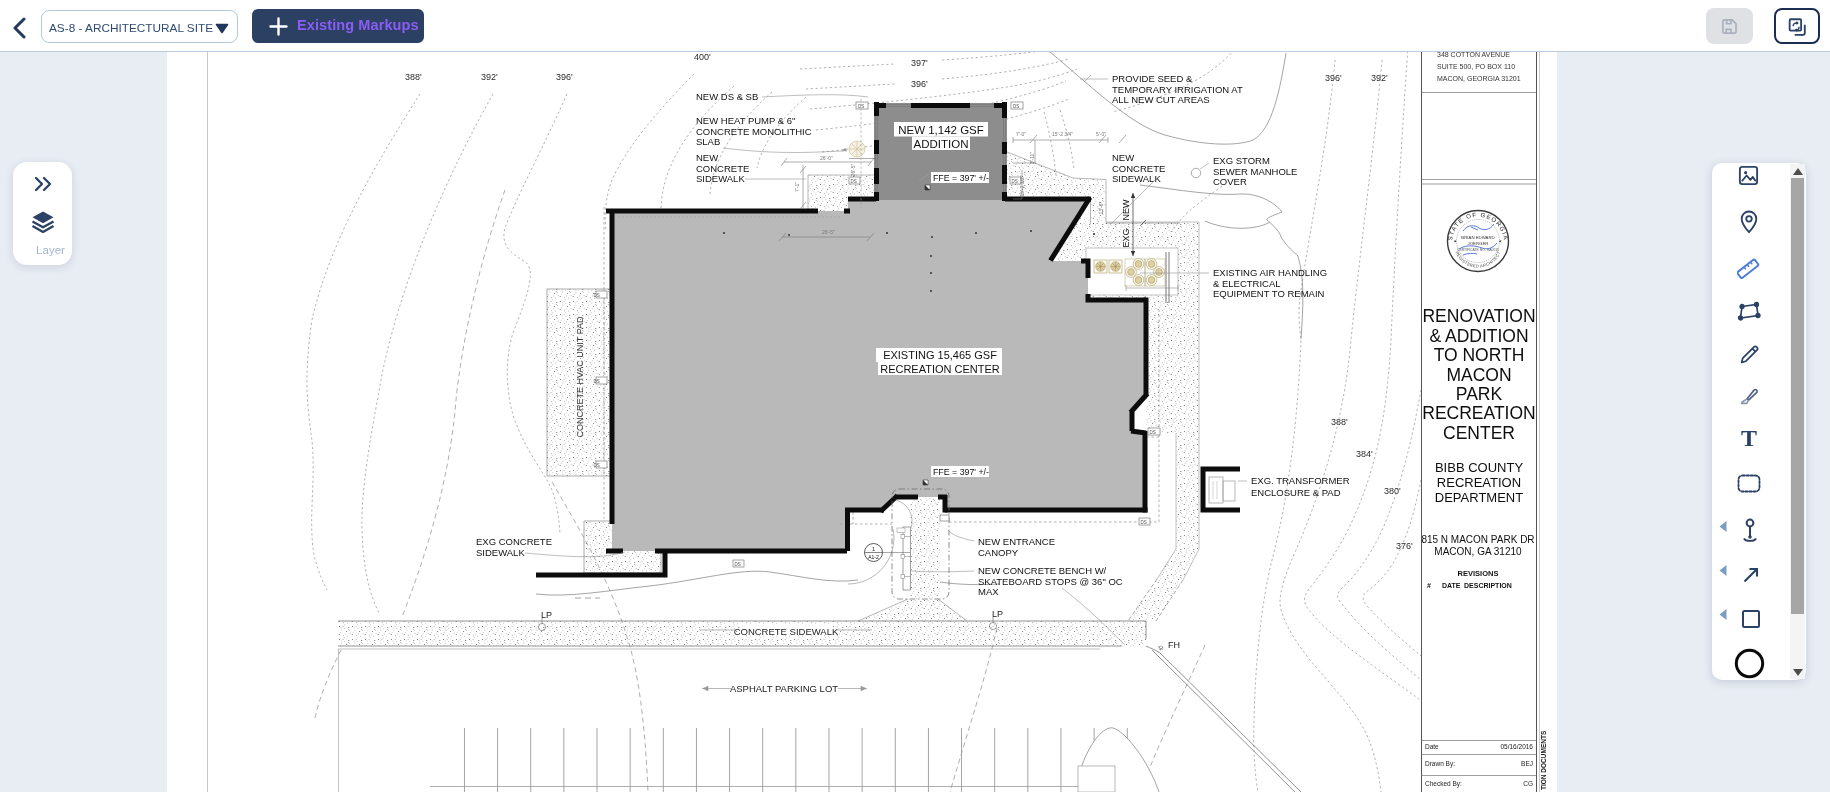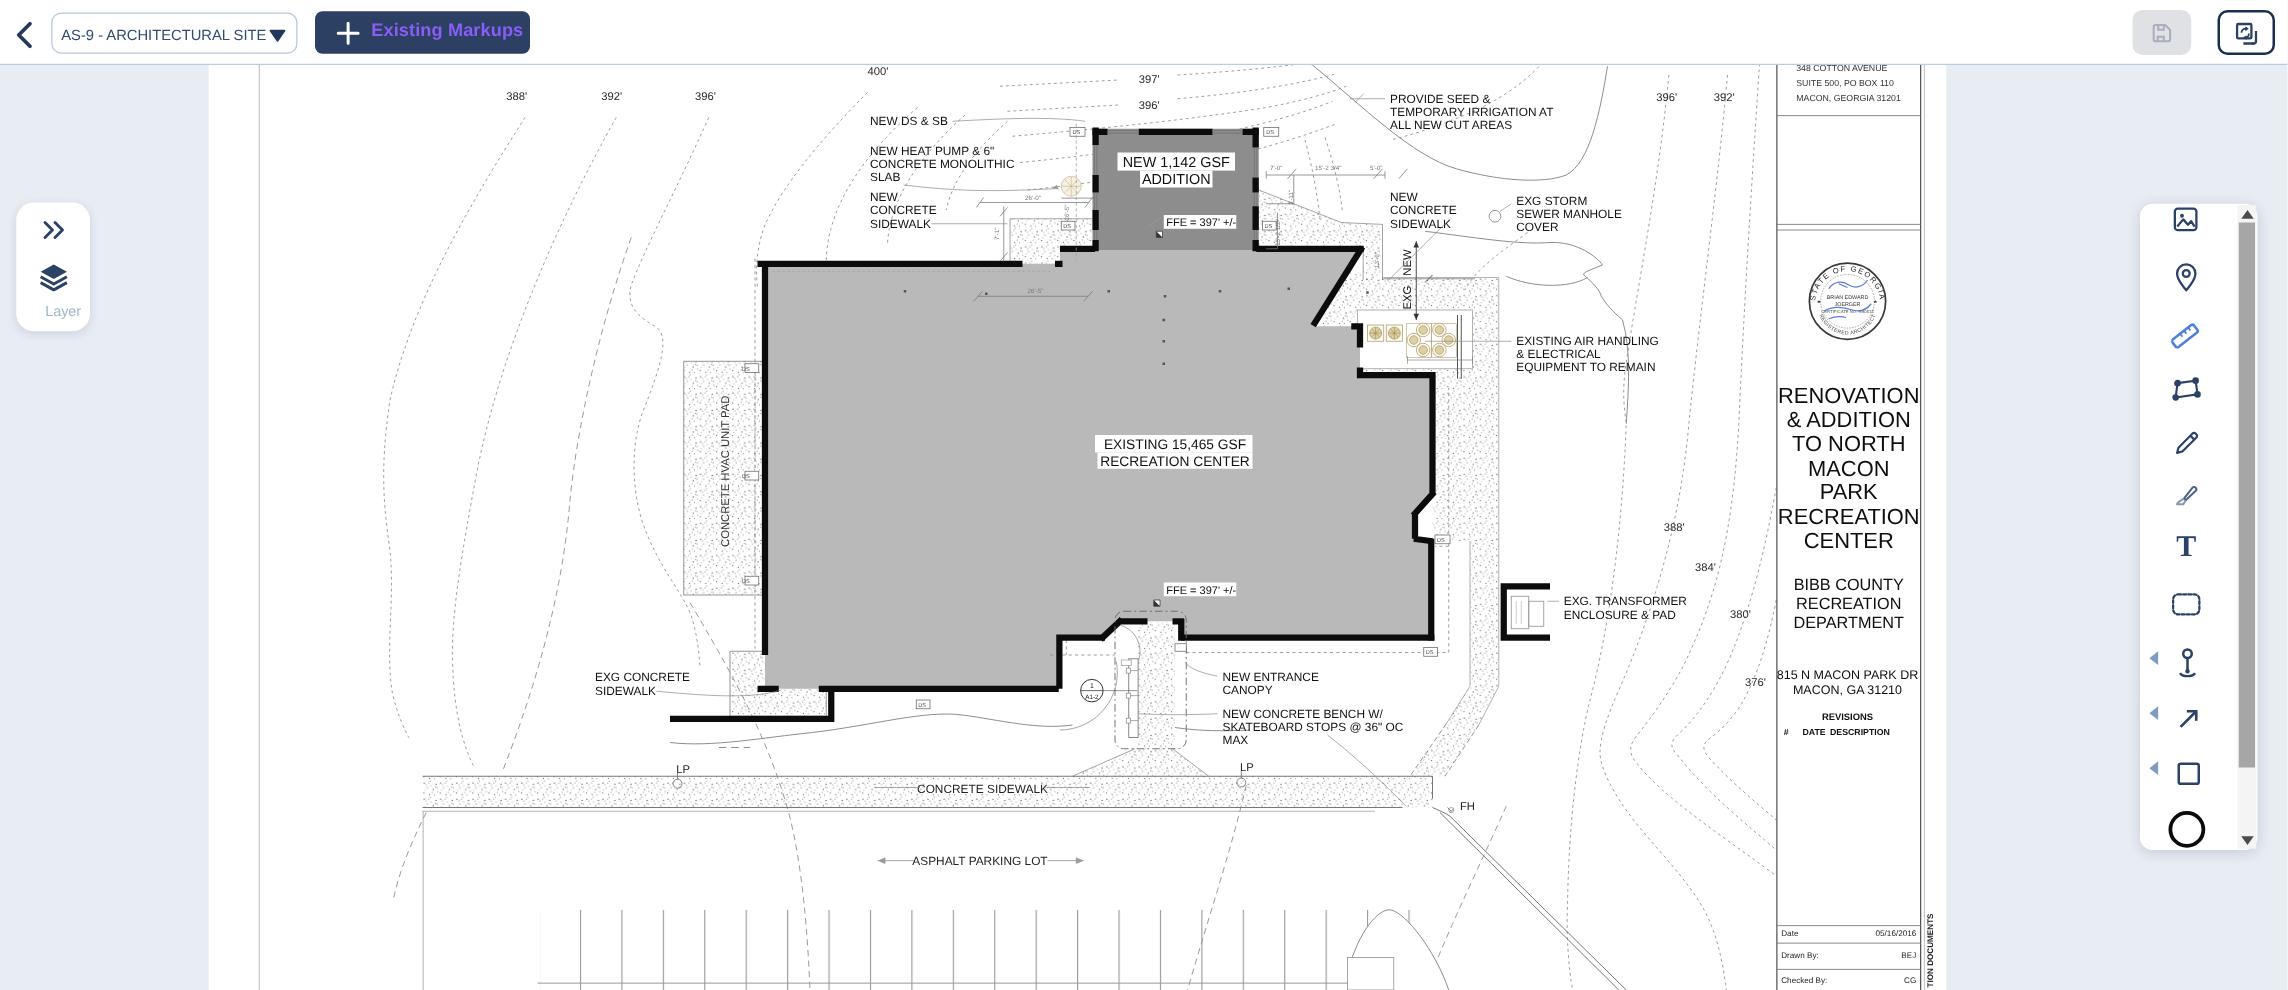--- a/index.html
+++ b/index.html
@@ -571,21 +571,21 @@
 </g>
 </svg>
 
 <div class="abs" style="left:0;top:0;width:1830px;height:51px;background:#ffffff;border-bottom:1px solid #b9cde1;"></div>
 
 <svg class="abs" style="left:11px;top:17px;" width="18" height="22" viewBox="0 0 18 22">
     <path d="M13 2 L4 11 L13 20" fill="none" stroke="#24395e" stroke-width="3" stroke-linecap="round" stroke-linejoin="round"></path>
   </svg>
 
 <div class="abs" style="left:41px;top:10px;width:197px;height:33px;border:1px solid #b5c8db;border-radius:8px;background:#fff;box-sizing:border-box;"></div>
-<div class="abs" style="left:49px;top:20.5px;width:170px;height:16px;font-size:11.8px;letter-spacing:0px;color:#2e4b72;white-space:nowrap;">AS-9 - ARCHITECTURAL SITE</div>
+<div class="abs" style="left:49px;top:20.5px;width:170px;height:16px;font-size:11.8px;letter-spacing:0px;color:#2e4b72;white-space:nowrap;">AS-8 - ARCHITECTURAL SITE</div>
 <svg class="abs" style="left:215px;top:23px;" width="14" height="11" viewBox="0 0 14 11">
     <path d="M1.5 1.5 h11 l-5.5 8 z" fill="#21375c" stroke="#21375c" stroke-width="1.6" stroke-linejoin="round"></path>
   </svg>
 
 <div class="abs" style="left:252px;top:9px;width:172px;height:34px;border-radius:6px;background:#2b4063;"></div>
 <svg class="abs" style="left:269px;top:17px;" width="19" height="19" viewBox="0 0 19 19">
     <path d="M9.5 1.5 v16 M1.5 9.5 h16" stroke="#fff" stroke-width="2.4" stroke-linecap="round"></path>
   </svg>
 <div class="abs" style="left:297px;top:17px;font-size:14.5px;font-weight:700;color:#8b5cf6;letter-spacing:0.1px;">Existing Markups</div>
 

